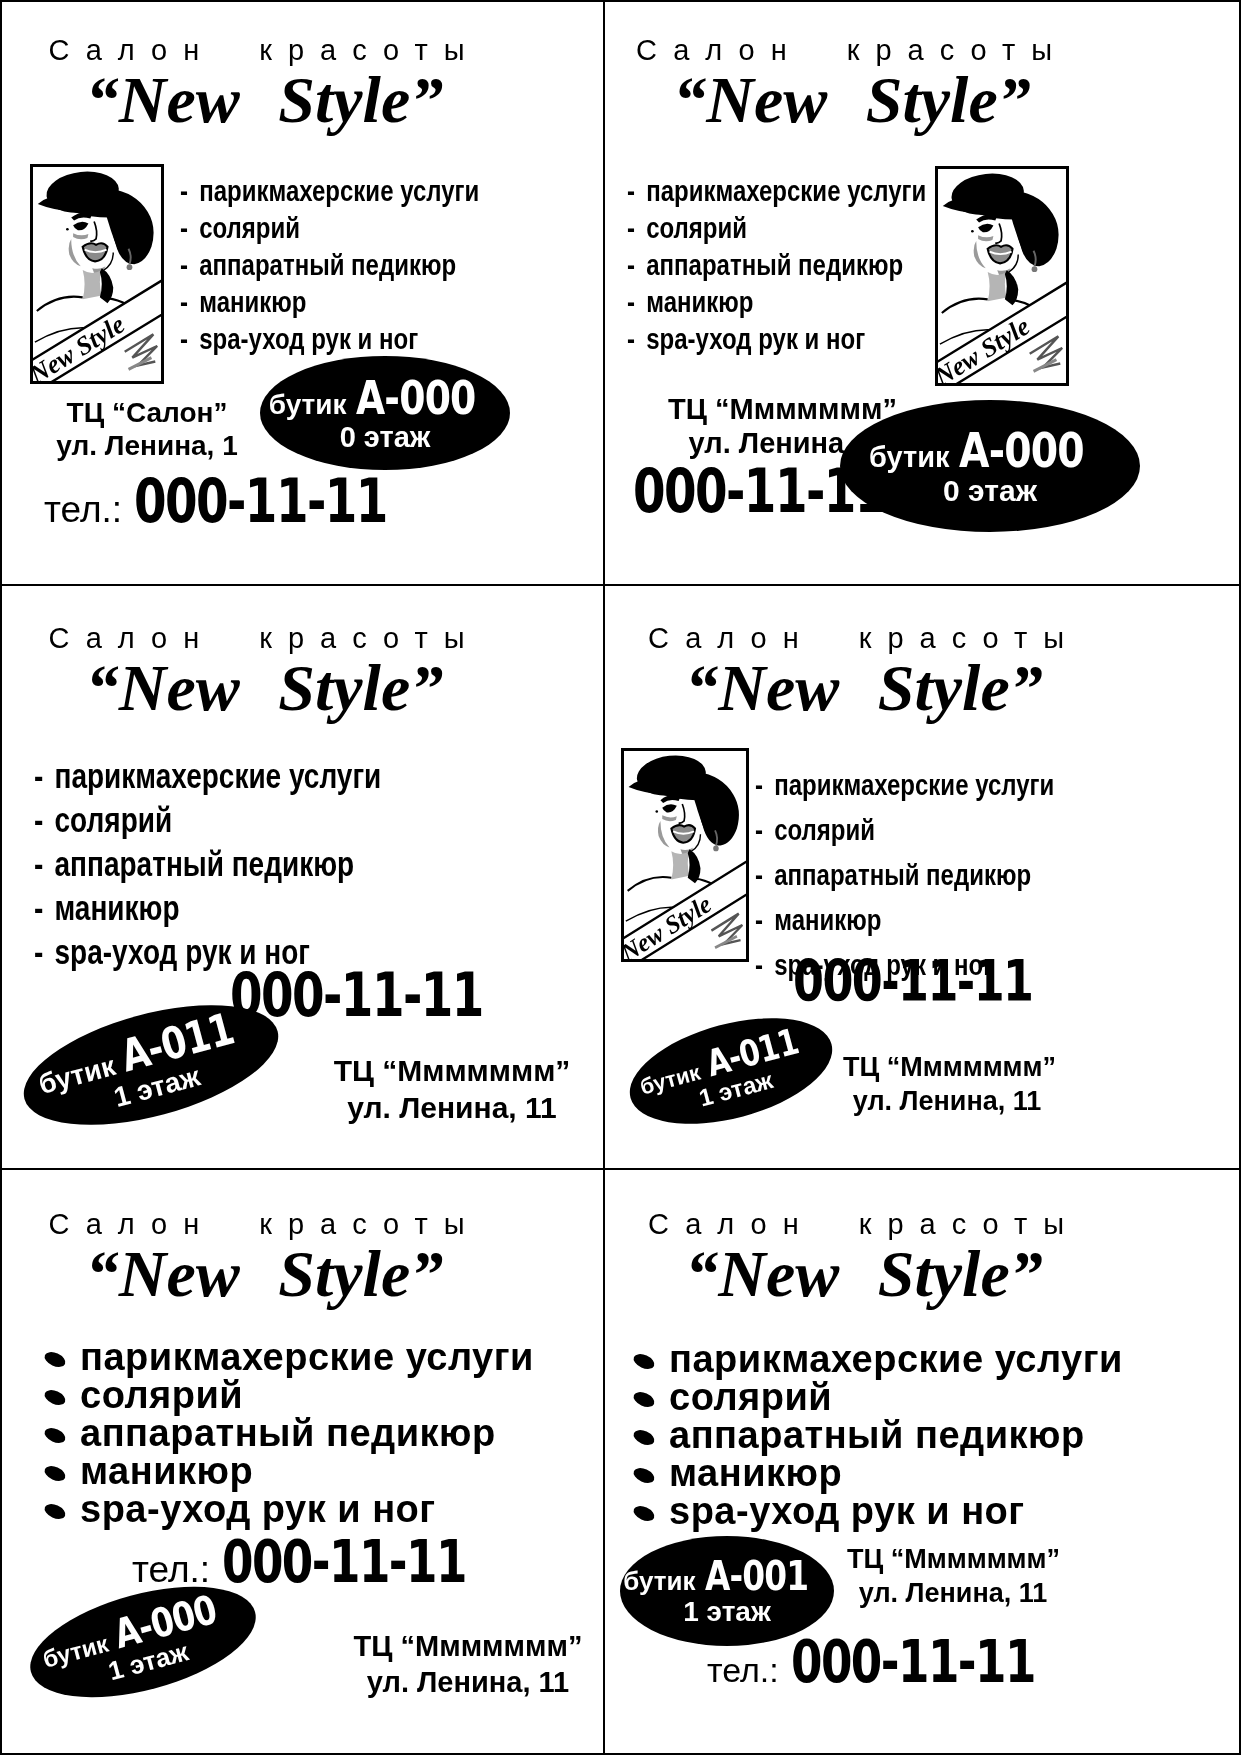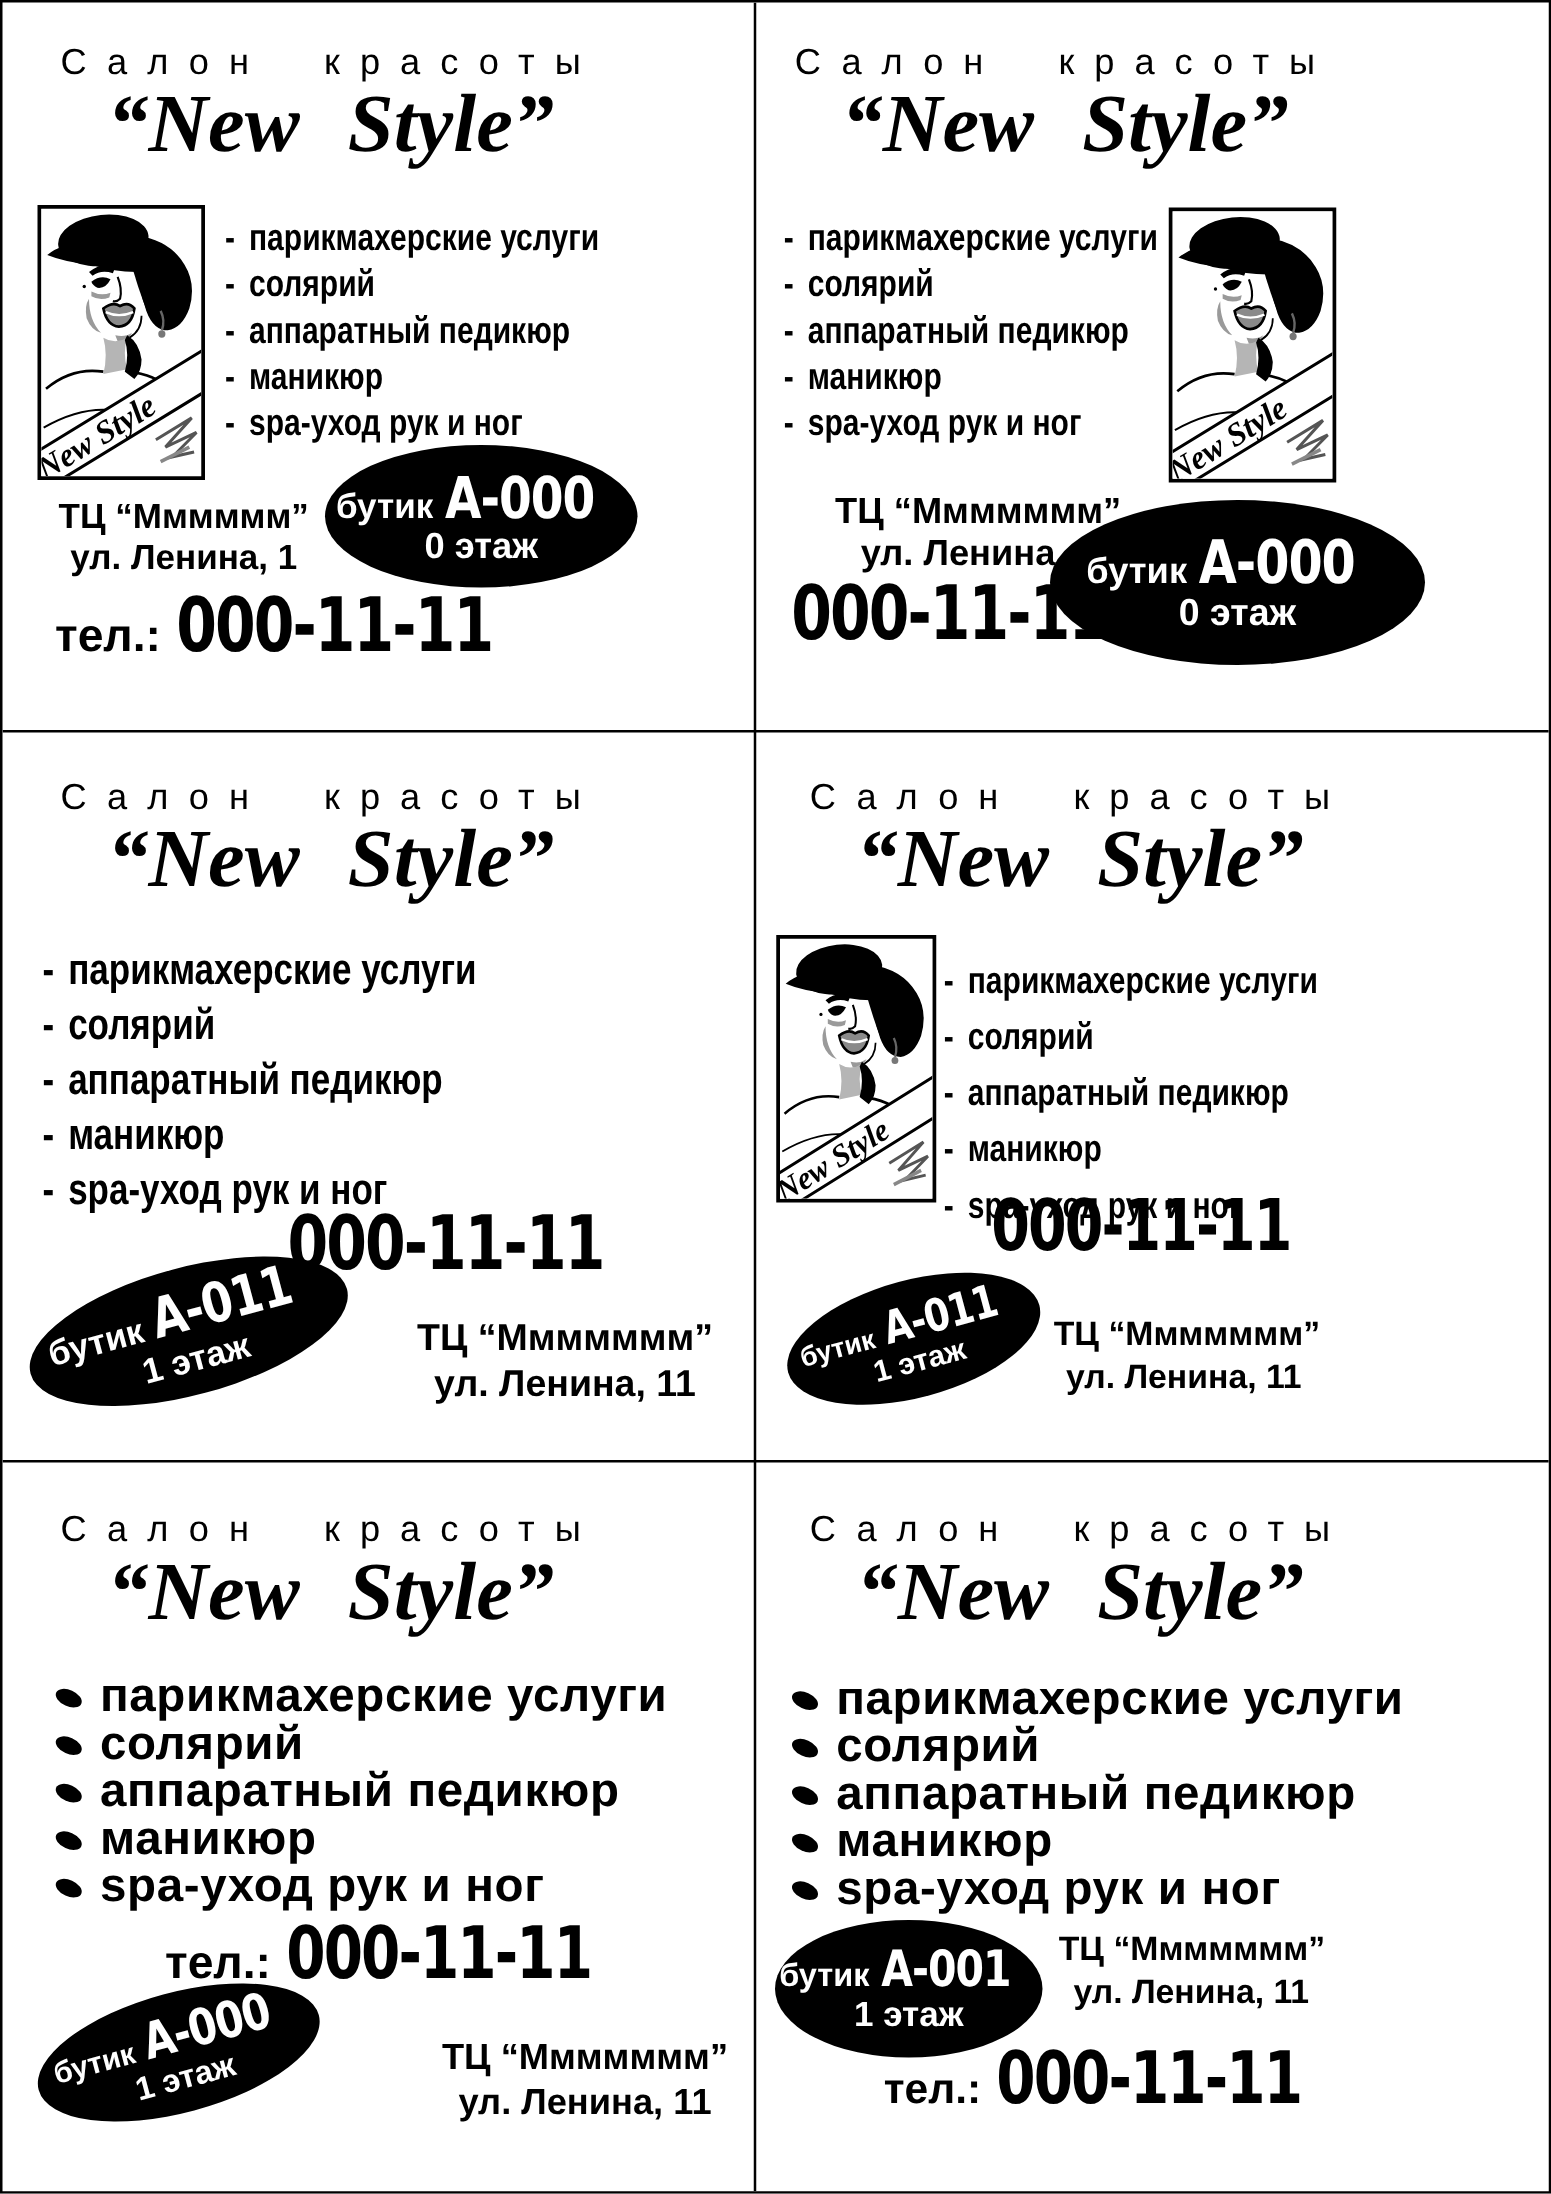--- a/index.html
+++ b/index.html
@@ -48,21 +48,21 @@
   .oval.rot{transform:rotate(-15deg);}
   .oval .l1{display:flex;align-items:baseline;gap:9px;}
   .bq{font-weight:bold;}
   .un{
     font-family:"DejaVu Sans",sans-serif;font-weight:bold;
     display:inline-block;transform:scaleX(.82);transform-origin:0 80%;letter-spacing:-1px;
   }
   .l2{font-weight:bold;}
 
   .phone{position:absolute;display:flex;align-items:baseline;white-space:nowrap;}
-  .plabel{font-weight:bold;font-size:37px;margin-right:12px;}
+  .plabel{font-weight:normal;font-size:37px;margin-right:12px;}
   .pnum{
     font-family:"DejaVu Sans",sans-serif;font-weight:bold;font-size:60px;
     letter-spacing:-2px;display:inline-block;transform:scaleX(.78);transform-origin:0 80%;
     line-height:1.05;
   }
 </style>
 </head>
 <body>
 
 <div class="sheet">
@@ -105,21 +105,21 @@
   </svg>
       </div>
     <ul class="svc cond" style="left:178px;top:170px">
       <li><span class="dash">-</span><span>парикмахерские услуги</span></li>
       <li><span class="dash">-</span><span>солярий</span></li>
       <li><span class="dash">-</span><span>аппаратный педикюр</span></li>
       <li><span class="dash">-</span><span>маникюр</span></li>
       <li><span class="dash">-</span><span>spa-уход рук и ног</span></li>
     </ul>
     <div class="addr" style="left:35px;top:394px;width:220px;font-size:28px;line-height:33px">
-      <div>ТЦ “Мммммм”</div>
+      <div>ТЦ “Салон”</div>
       <div>ул. Ленина, 1</div>
     </div>
     <div class="oval" style="left:258px;top:354px;width:250px;height:114px">
       <div class="l1">
           <span class="bq" style="font-size:28px">бутик</span>
           <span class="un" style="font-size:46px">А-000</span>
         </div>
       <div class="l2" style="font-size:29px">0 этаж</div>
     </div>
     <div class="phone" style="left:42px;top:468px">

